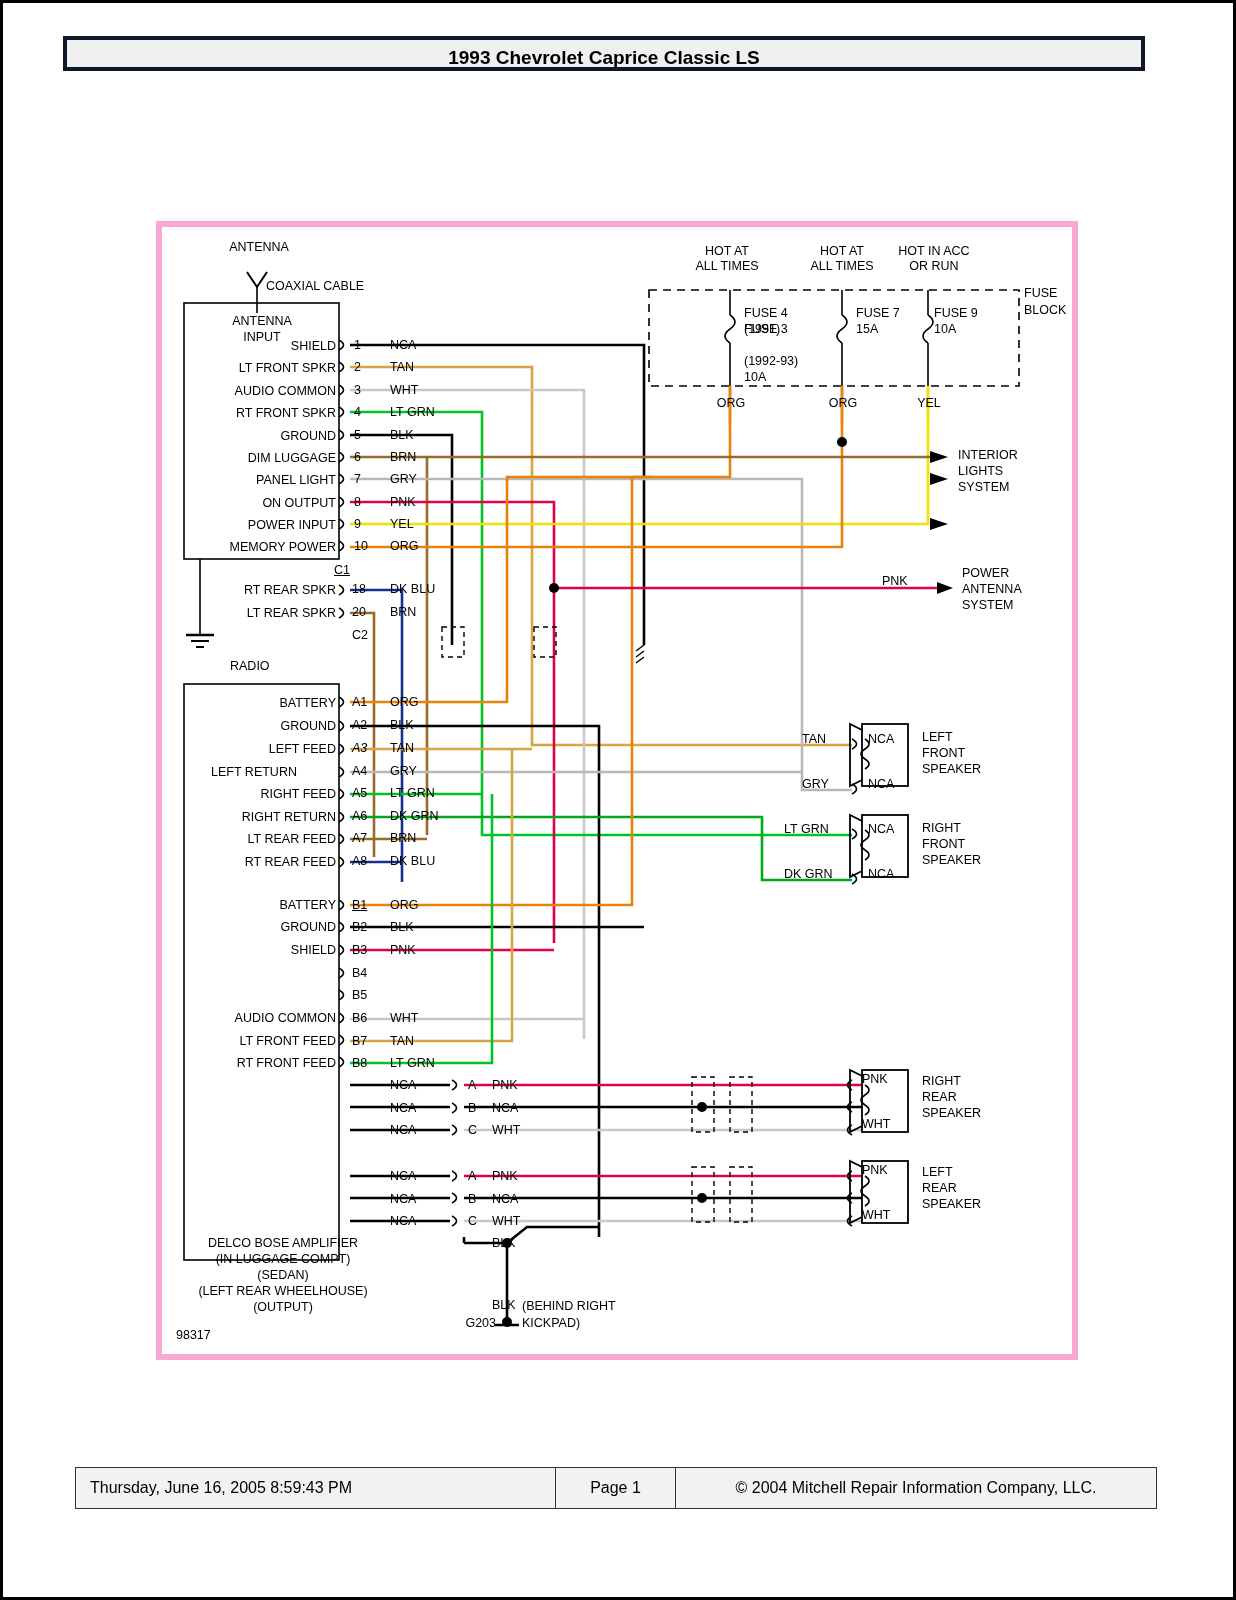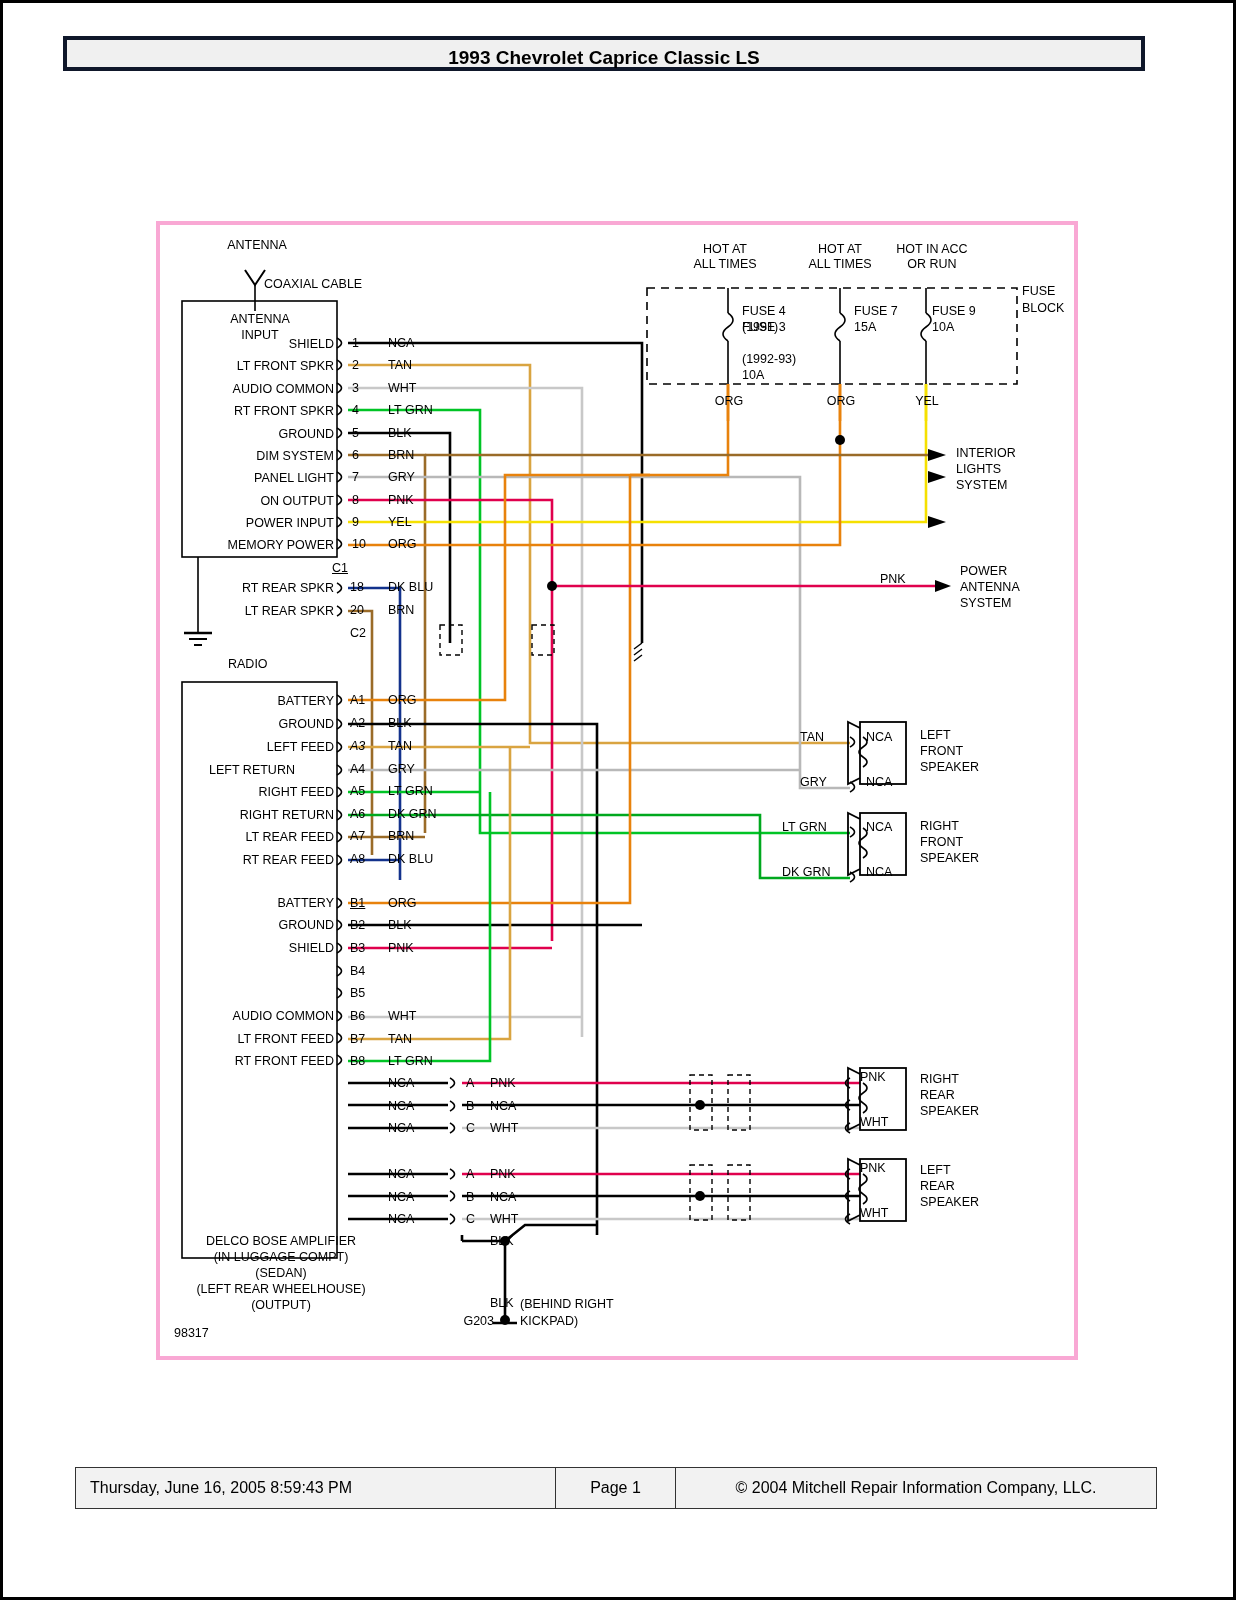--- a/index.html
+++ b/index.html
@@ -80,21 +80,21 @@
   #footer .c1 { width: 480px; border-right: 1px solid #333; }
   #footer .c2 { width: 120px; border-right: 1px solid #333; justify-content: center; }
   #footer .c3 { flex: 1; justify-content: center; }
   
   #diagram {
     position: absolute;
     left: 153px;
     top: 218px;
     width: 922px;
     height: 1139px;
-    border: 4px solid #f9a8d4;
+    border: 6px solid #f9a8d4;
     box-sizing: border-box;
     background: #fff;
     padding-left: 17px;
   }
   #svgwrap { position: absolute; left: 0; top: 0; width: 100%; height: 100%; }
   .lbl {
     position: absolute;
     font-size: 12.5px;
     white-space: pre;
     line-height: 13px;
@@ -359,21 +359,21 @@
     <div class="lbl c" style="left:736px; top:170px; width:62px;">YEL</div>
 
     <div class="lbl c" style="left:38px; top:88px; width:124px;">ANTENNA</div>
     <div class="lbl c" style="left:38px; top:104px; width:124px;">INPUT</div>
 
     <div class="lbl r" style="left:10px; top:113px; width:164px;">SHIELD</div>
     <div class="lbl r" style="left:10px; top:135px; width:164px;">LT FRONT SPKR</div>
     <div class="lbl r" style="left:10px; top:158px; width:164px;">AUDIO COMMON</div>
     <div class="lbl r" style="left:10px; top:180px; width:164px;">RT FRONT SPKR</div>
     <div class="lbl r" style="left:10px; top:203px; width:164px;">GROUND</div>
-    <div class="lbl r" style="left:10px; top:225px; width:164px;">DIM SYSTEM</div>
+    <div class="lbl r" style="left:10px; top:225px; width:164px;">DIM LUGGAGE</div>
     <div class="lbl r" style="left:10px; top:247px; width:164px;">PANEL LIGHT</div>
     <div class="lbl r" style="left:10px; top:270px; width:164px;">ON OUTPUT</div>
     <div class="lbl r" style="left:10px; top:292px; width:164px;">POWER INPUT</div>
     <div class="lbl r" style="left:10px; top:314px; width:164px;">MEMORY POWER</div>
 
     <div class="lbl" style="left:192px; top:112px;">1</div>
     <div class="lbl" style="left:192px; top:134px;">2</div>
     <div class="lbl" style="left:192px; top:157px;">3</div>
     <div class="lbl" style="left:192px; top:179px;">4</div>
     <div class="lbl" style="left:192px; top:202px;">5</div>

